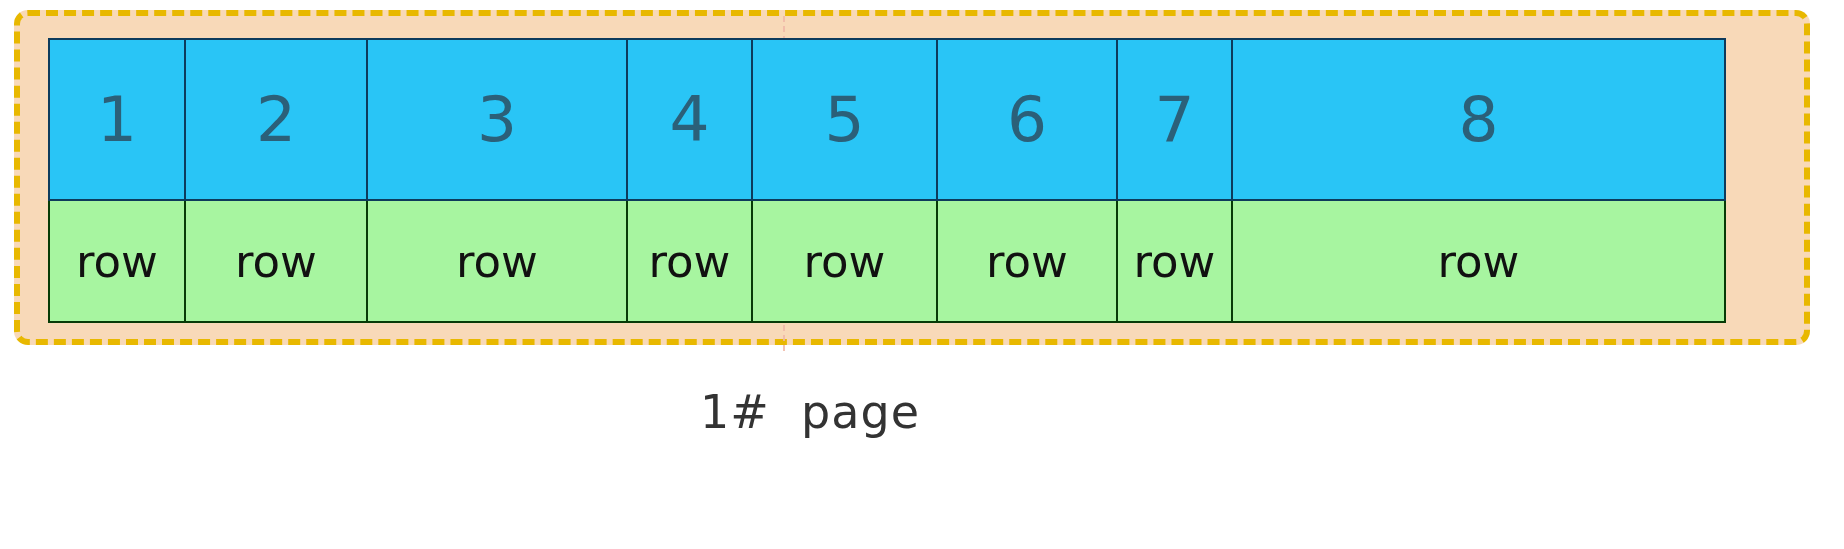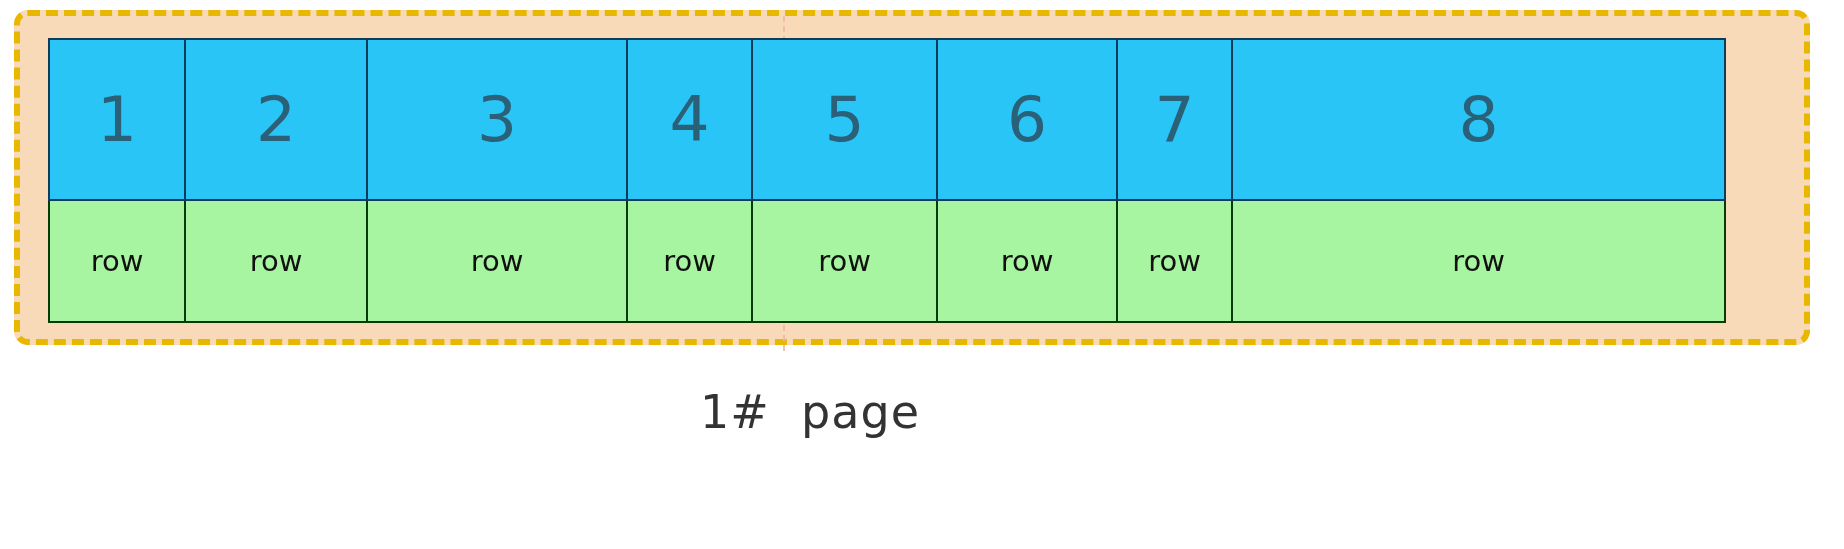--- a/index.html
+++ b/index.html
@@ -65,21 +65,21 @@
     font-size: 63px;
     font-weight: 400;
     line-height: 1;
   }
 
   tr.row-row td {
     height: 120px;
     background: #a7f5a0;
     border: 2px solid #073b07;
     color: #111111;
-    font-size: 29px;
+    font-size: 45px;
     font-weight: 400;
     line-height: 1;
   }
 
   
   #caption {
     position: absolute;
     left: 0;
     top: 385px;
     width: 1620px;

